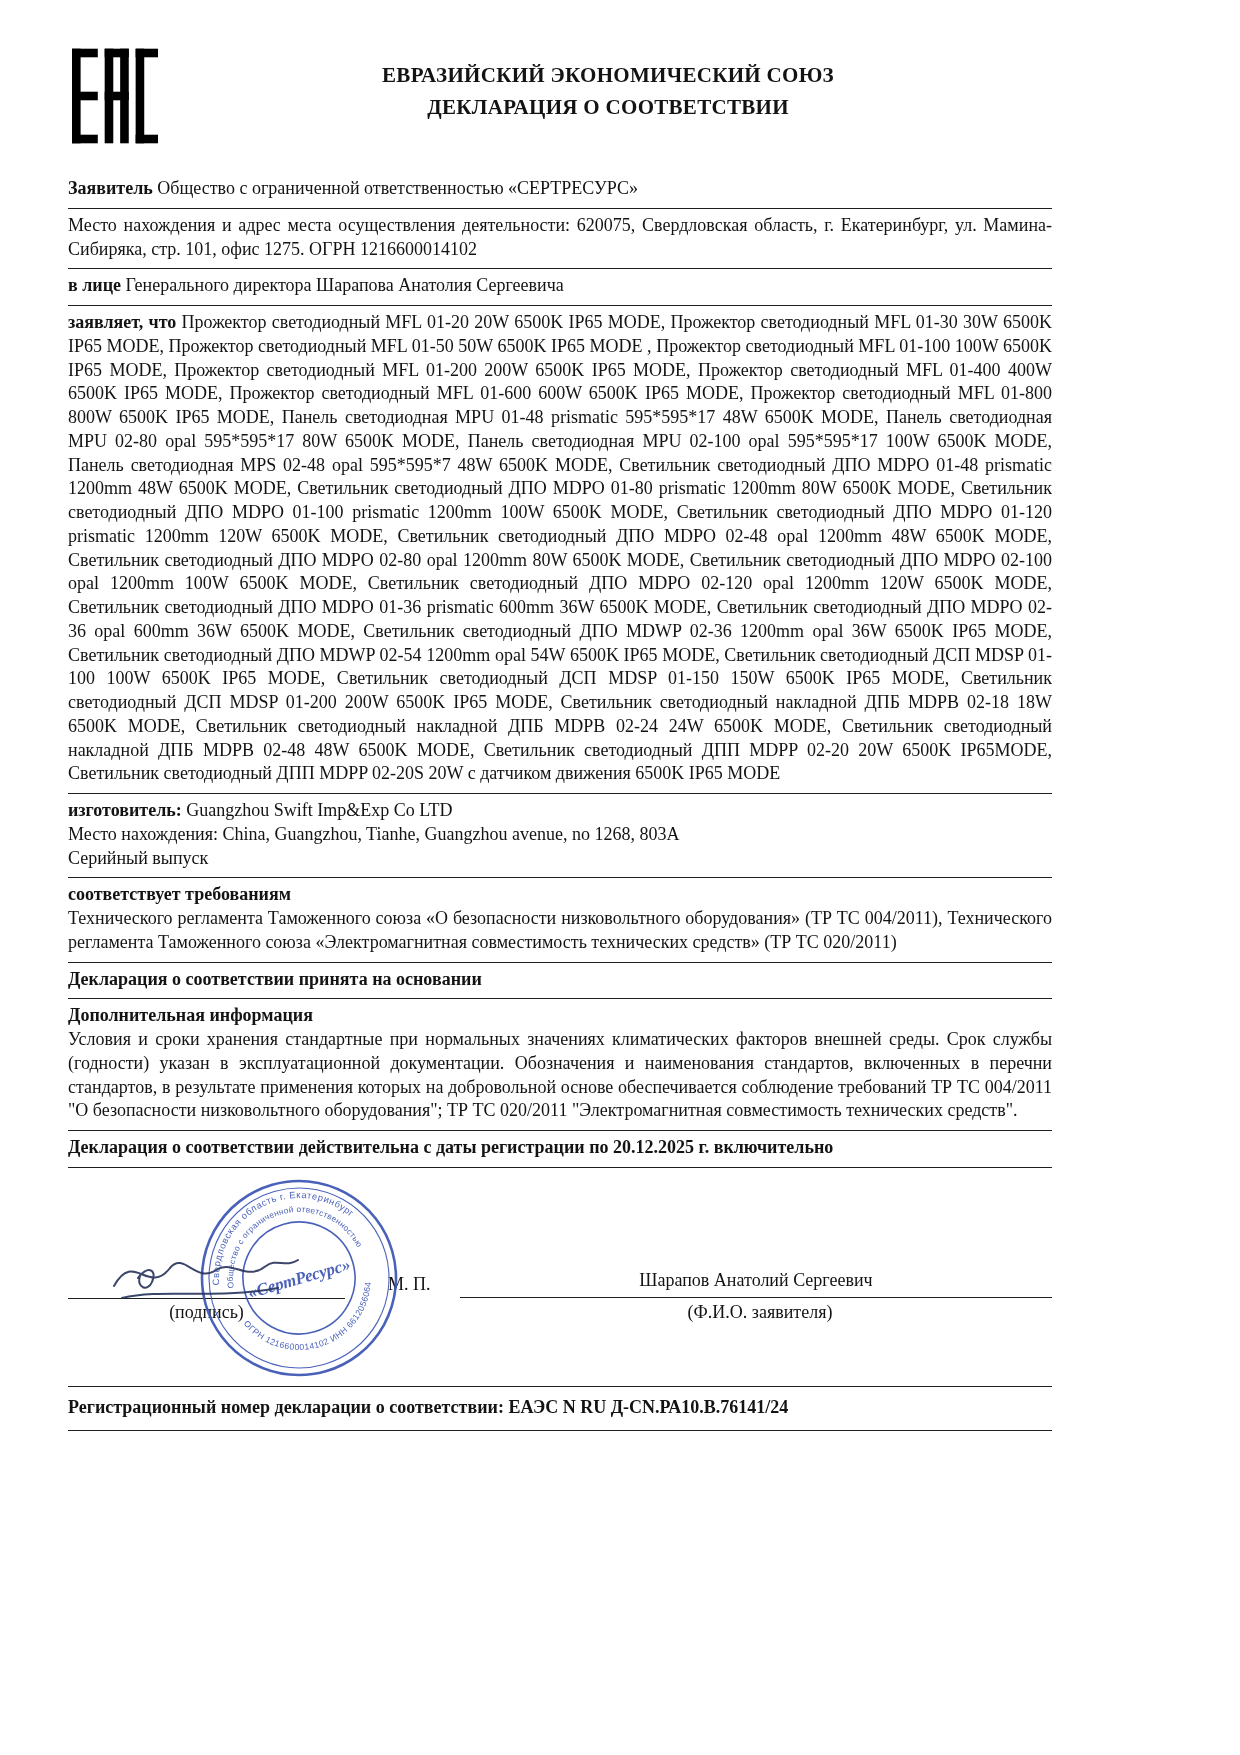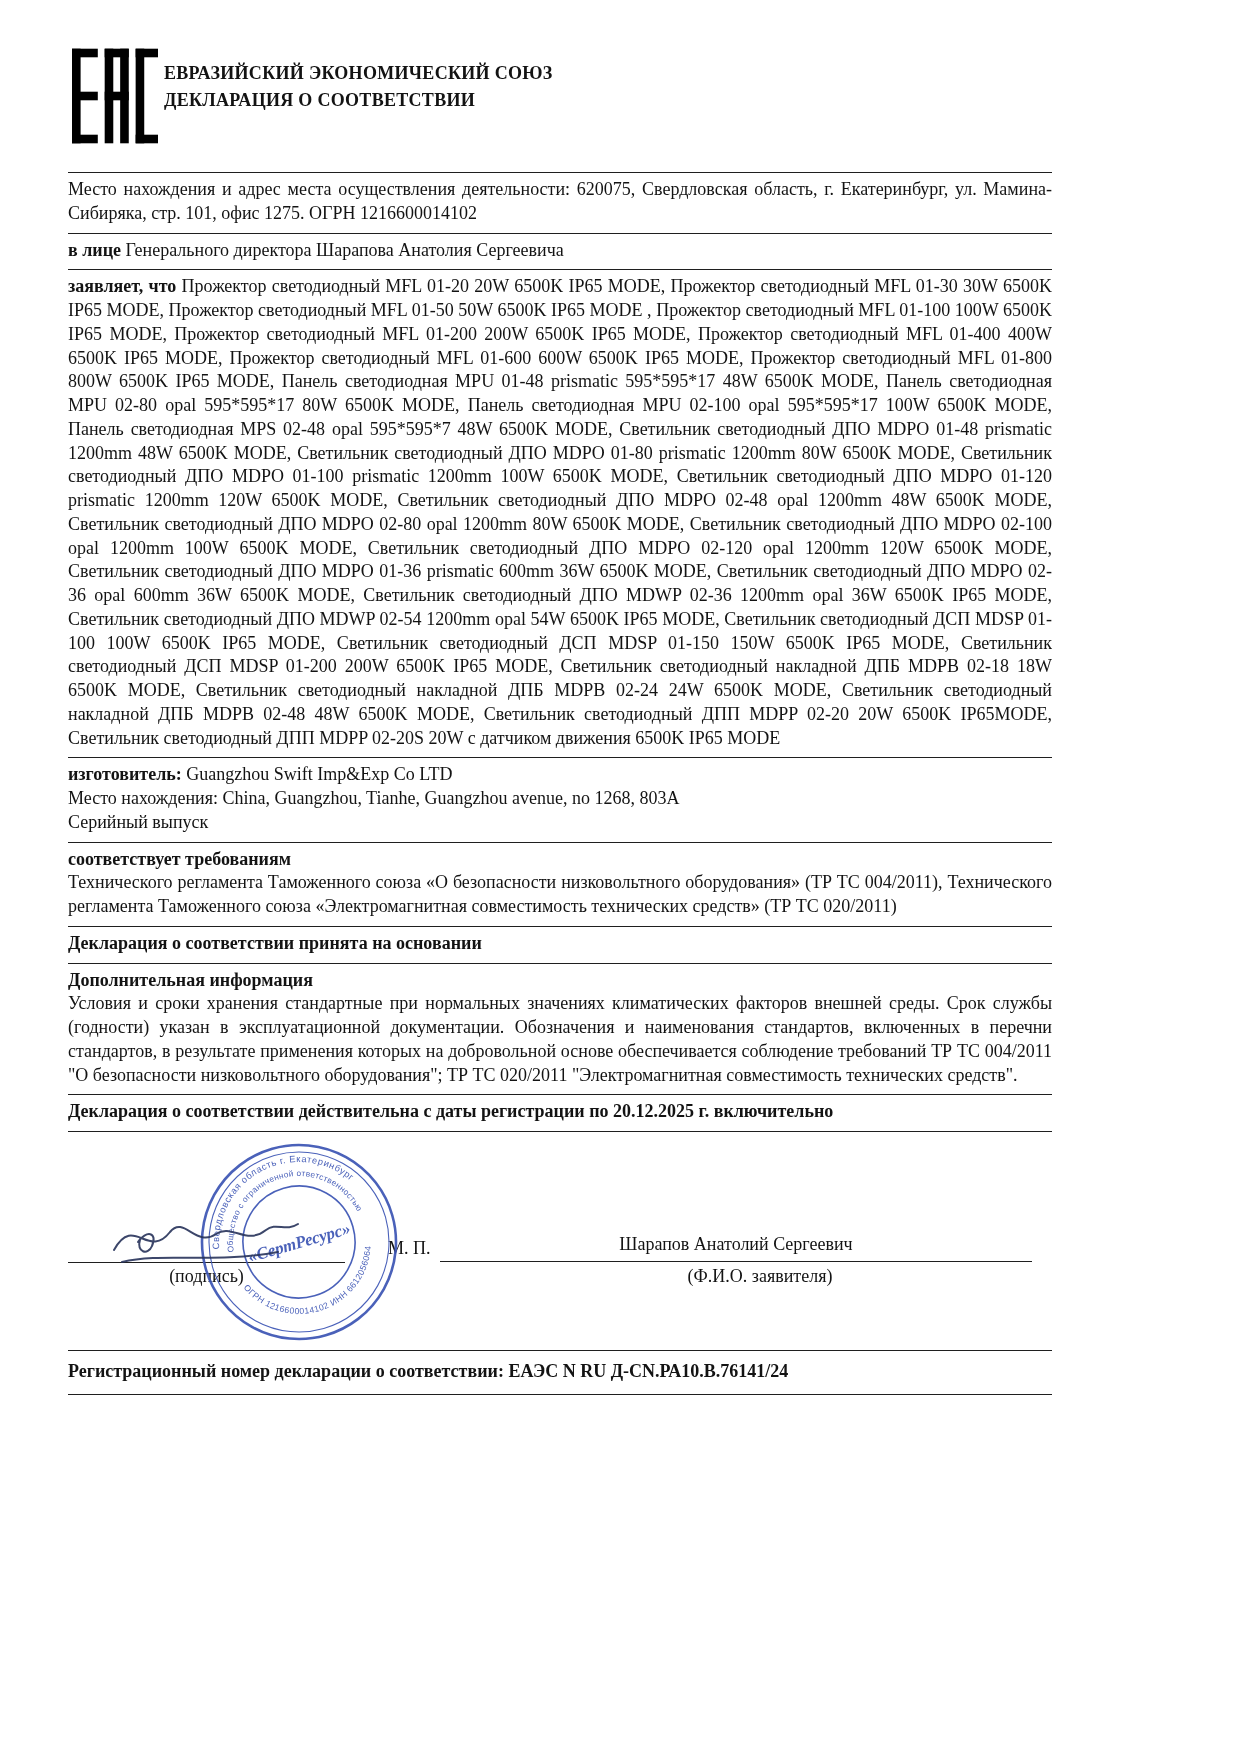--- a/index.html
+++ b/index.html
@@ -5,34 +5,34 @@
   html,body{margin:0;padding:0;background:#ffffff;}
   .page{
     width:1240px;height:1755px;position:relative;background:#fff;
     font-family:"Liberation Serif", serif;font-size:18px;color:#131313;
     overflow:hidden;box-sizing:border-box;
     padding:46px 188px 0 68px;
   }
   .doc-header{position:relative;height:112px;margin-bottom:14px;}
   .eac-logo{position:absolute;left:4px;top:2px;width:86px;height:96px;}
   .titles{
-    text-align:left;padding-left:96px;padding-top:14px;
-    font-weight:bold;font-size:18px;line-height:1.5;letter-spacing:.3px;
+    text-align:center;padding-left:96px;padding-top:14px;
+    font-weight:bold;font-size:21px;line-height:1.5;letter-spacing:.3px;
   }
   .sec{padding:5px 0 7px;text-align:justify;line-height:1.32;}
   .sec p{margin:0;}
   .rule{border:none;border-top:1.7px solid #1f1f1f;margin:0;height:0;}
   b{font-weight:bold;}
   .heading{font-weight:bold;}
   
   .signature-area{position:relative;height:218px;}
   .sig-left{position:absolute;left:0;top:0;width:277px;height:130px;border-bottom:1.7px solid #1f1f1f;}
   .sig-left-caption{position:absolute;left:0;top:134px;width:277px;text-align:center;}
   .mp{position:absolute;left:320px;top:106px;}
-  .sig-right{position:absolute;left:372px;top:0;width:592px;height:130px;border-bottom:1.7px solid #1f1f1f;
+  .sig-right{position:absolute;left:392px;top:0;width:592px;height:130px;border-bottom:1.7px solid #1f1f1f;
     display:flex;align-items:flex-end;justify-content:center;padding-bottom:6px;box-sizing:border-box;}
   .sig-right-caption{position:absolute;left:396px;top:134px;width:592px;text-align:center;}
   .stamp{position:absolute;left:125px;top:4px;width:212px;height:212px;color:#3b54b4;opacity:.92;z-index:3;}
   .sig-stroke{position:absolute;left:40px;top:70px;width:200px;height:75px;z-index:4;}
   .reg-line{padding:10px 0 12px;font-weight:bold;}
 </style>
 </head>
 <body>
 
 <div class="page">
@@ -54,20 +54,23 @@
           <rect x="74" y="100" width="26" height="10"></rect>
         </g>
       </svg>
     </div>
     <div class="titles">
       <div>ЕВРАЗИЙСКИЙ ЭКОНОМИЧЕСКИЙ СОЮЗ</div>
       <div>ДЕКЛАРАЦИЯ О СООТВЕТСТВИИ</div>
     </div>
   </div>
 
+  <div class="sec">
+    <p><b>Заявитель</b> <span>Общество с ограниченной ответственностью «СЕРТРЕСУРС»</span></p>
+  </div>
   <div class="rule"></div>
 
   <div class="sec">
     <p>Место нахождения и адрес места осуществления деятельности: 620075, Свердловская область, г. Екатеринбург, ул. Мамина-Сибиряка, стр. 101, офис 1275. ОГРН 1216600014102</p>
   </div>
   <div class="rule"></div>
 
   <div class="sec">
     <p><b>в лице</b> <span>Генерального директора Шарапова Анатолия Сергеевича</span></p>
   </div>

